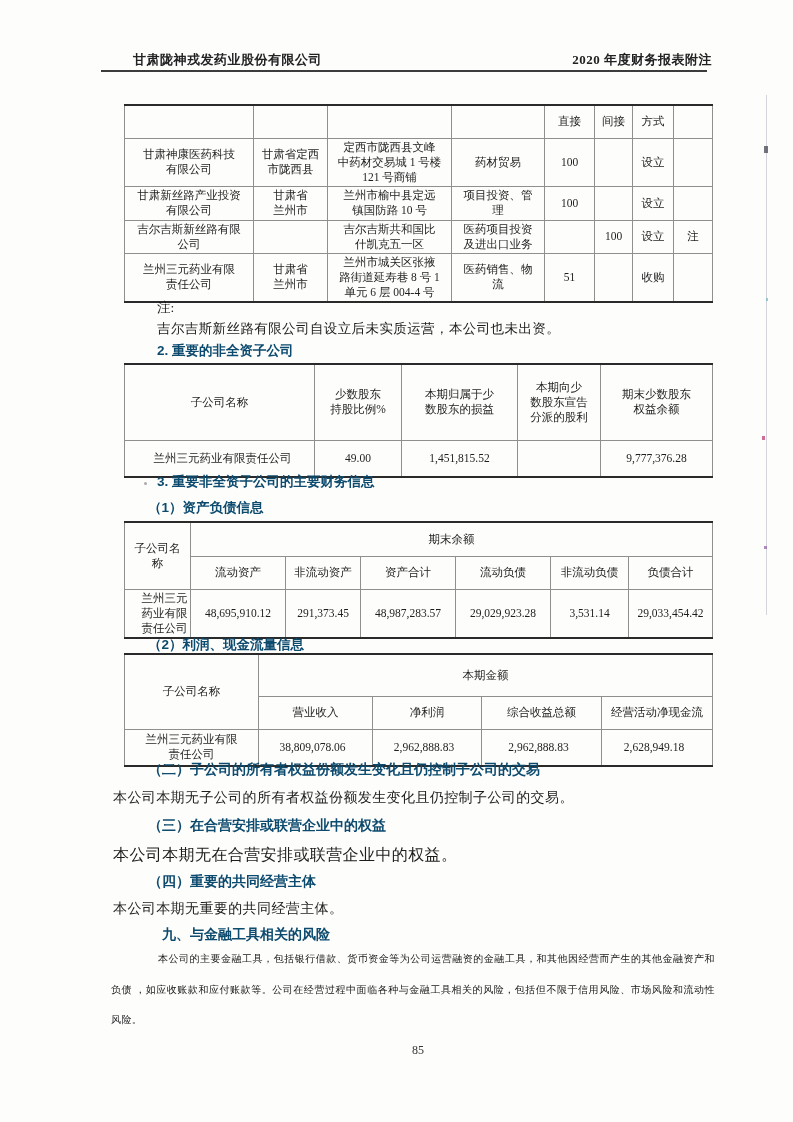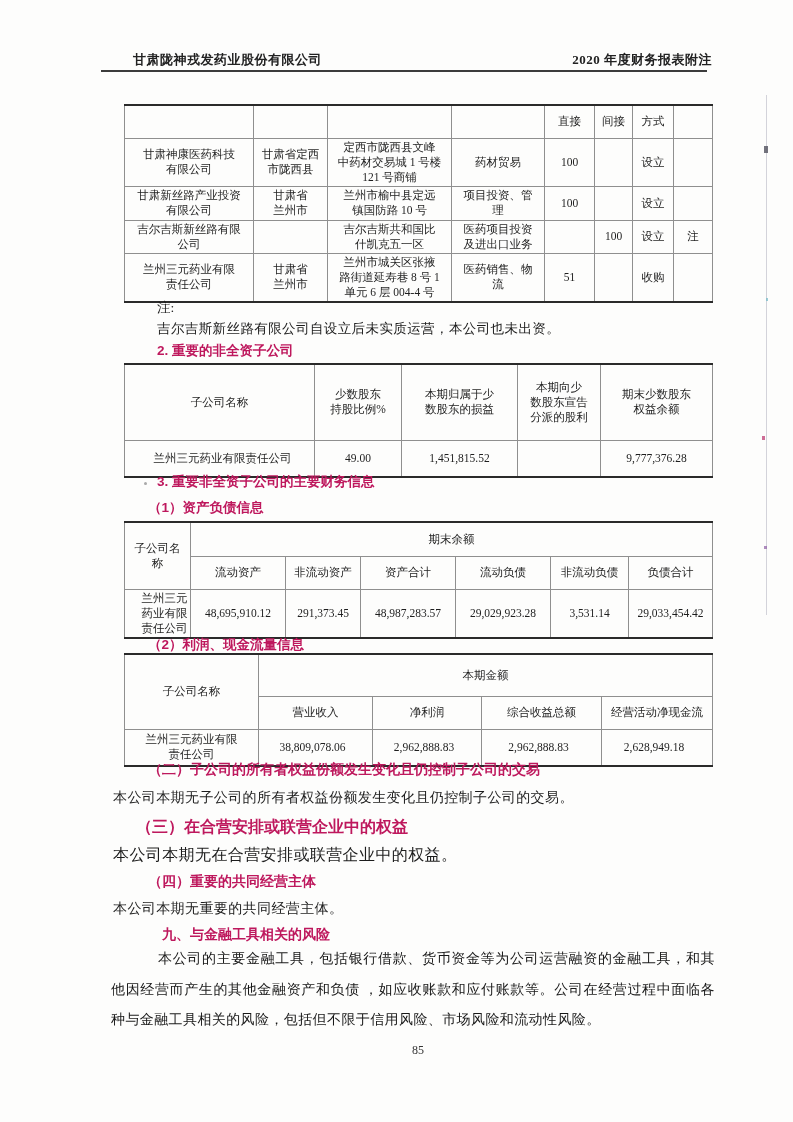--- a/index.html
+++ b/index.html
@@ -42,35 +42,35 @@
   td.vtop{vertical-align:top;padding-top:2px;}
 
   .t1{top:104px;left:124px;width:588px;}
   .t2{top:363px;left:124px;width:588px;font-size:12px;line-height:16px;}
   .t3{top:521px;left:124px;width:588px;font-size:12px;line-height:15.5px;}
   .t4{top:653px;left:124px;width:588px;font-size:12px;line-height:15.5px;}
 
   
   .note-label{top:299px;left:157px;font-size:13.5px;}
   .note-text{top:320px;left:157px;font-size:13.5px;letter-spacing:.4px;}
-  .h-num{font-family:"Liberation Sans","DejaVu Sans",sans-serif;font-weight:700;color:#be185d;}
+  .h-num{font-family:"Liberation Sans","DejaVu Sans",sans-serif;font-weight:700;color:#0c4a6e;}
   .s2{top:342px;left:157px;font-size:13.5px;}
   .s3{top:473px;left:157px;font-size:13.5px;}
   .s3-1{top:499px;left:148px;font-size:13.5px;}
   .s3-2{top:636px;left:148px;font-size:13.5px;}
   .h2x{top:761px;left:148px;font-size:14px;}
   .p2x{top:789px;left:113px;font-size:14px;letter-spacing:.4px;}
-  .h3x{top:817px;left:136px;font-size:16px;}
+  .h3x{top:817px;left:148px;font-size:14px;}
   .p3x{top:845px;left:113px;font-size:16px;letter-spacing:.4px;}
   .h4x{top:873px;left:148px;font-size:14px;}
   .p4x{top:900px;left:113px;font-size:14px;letter-spacing:.4px;}
   .h9x{top:926px;left:162px;font-size:14px;}
   .p9x{
     top:944px;left:111px;width:604px;
-    font-size:14px;line-height:30.5px;letter-spacing:.4px;
+    font-size:10px;line-height:30.5px;letter-spacing:.4px;
     text-align:justify;text-indent:47px;color:#181818;
   }
   .pgnum{top:1043px;left:110px;width:616px;text-align:center;font-size:12px;color:#333;}
 
   
   .scan-line{top:95px;left:766px;width:1px;height:520px;background:#c4c4cf;opacity:.75;}
   .scan-tick{top:146px;left:764px;width:4px;height:7px;background:#5a5a66;opacity:.85;}
   .speck-m{top:436px;left:762px;width:3px;height:4px;background:#c2497c;opacity:.8;}
   .speck-p{top:546px;left:764px;width:3px;height:3px;background:#9a6fae;opacity:.8;}
   .speck-c{top:298px;left:766px;width:2px;height:3px;background:#7fbecb;opacity:.8;}

